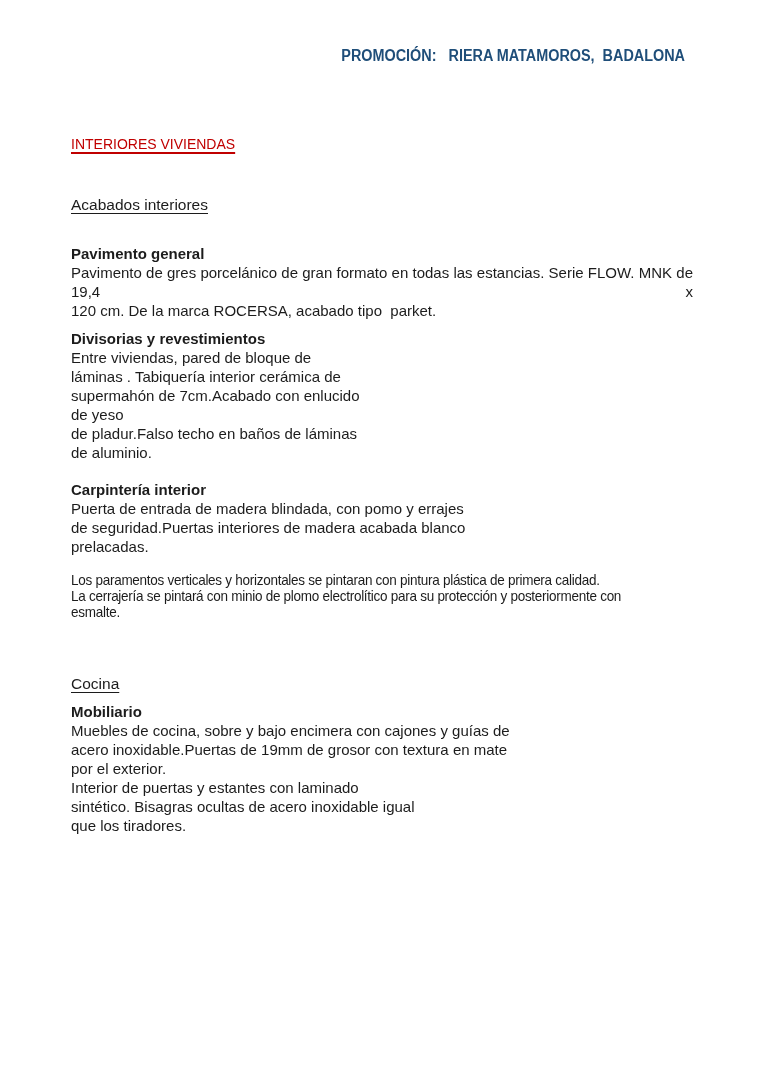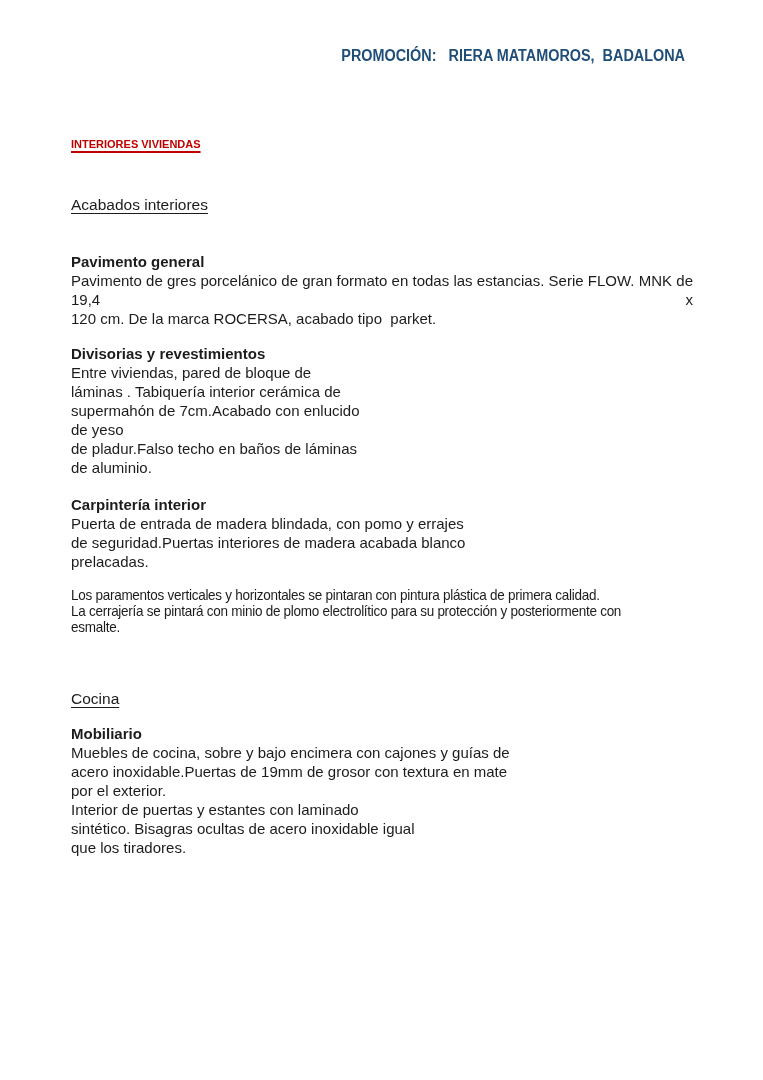--- a/index.html
+++ b/index.html
@@ -33,43 +33,43 @@
     font-weight: bold;
     font-size: 16px;
     color: var(--promo-blue, #1F4E79);
     white-space: pre-wrap;
     transform: scaleX(0.9);
     transform-origin: 100% 50%;
   }
   
   .main-title {
     margin-top: 70px;
-    font-weight: bold;
-    font-size: 11px;
+    font-weight: normal;
+    font-size: 14px;
     color: var(--title-red, #C00000);
   }
   .main-title .u {
     text-decoration: underline;
     text-underline-offset: 3px;
     text-decoration-thickness: 1.5px;
   }
   
   .section-title {
     margin-top: 41px;
     font-size: 15.5px;
   }
   .section-title .u {
     text-decoration: underline;
     text-underline-offset: 3px;
     text-decoration-thickness: 1px;
   }
   .section-title.cocina { margin-top: 54px; }
   
-  .subsection { margin-top: 16px; }
-  .subsection.first { margin-top: 38px; }
+  .subsection { margin-top: 9px; }
+  .subsection.first { margin-top: 30px; }
   .subsection.carpinteria { margin-top: 18px; }
   .subsection.pintura { margin-top: 16px; }
   .subsection.mobiliario { }
   .sub-heading {
     font-weight: bold;
     font-size: 15px;
   }
   .para { }
   .para > div { white-space: pre-wrap; }
   

